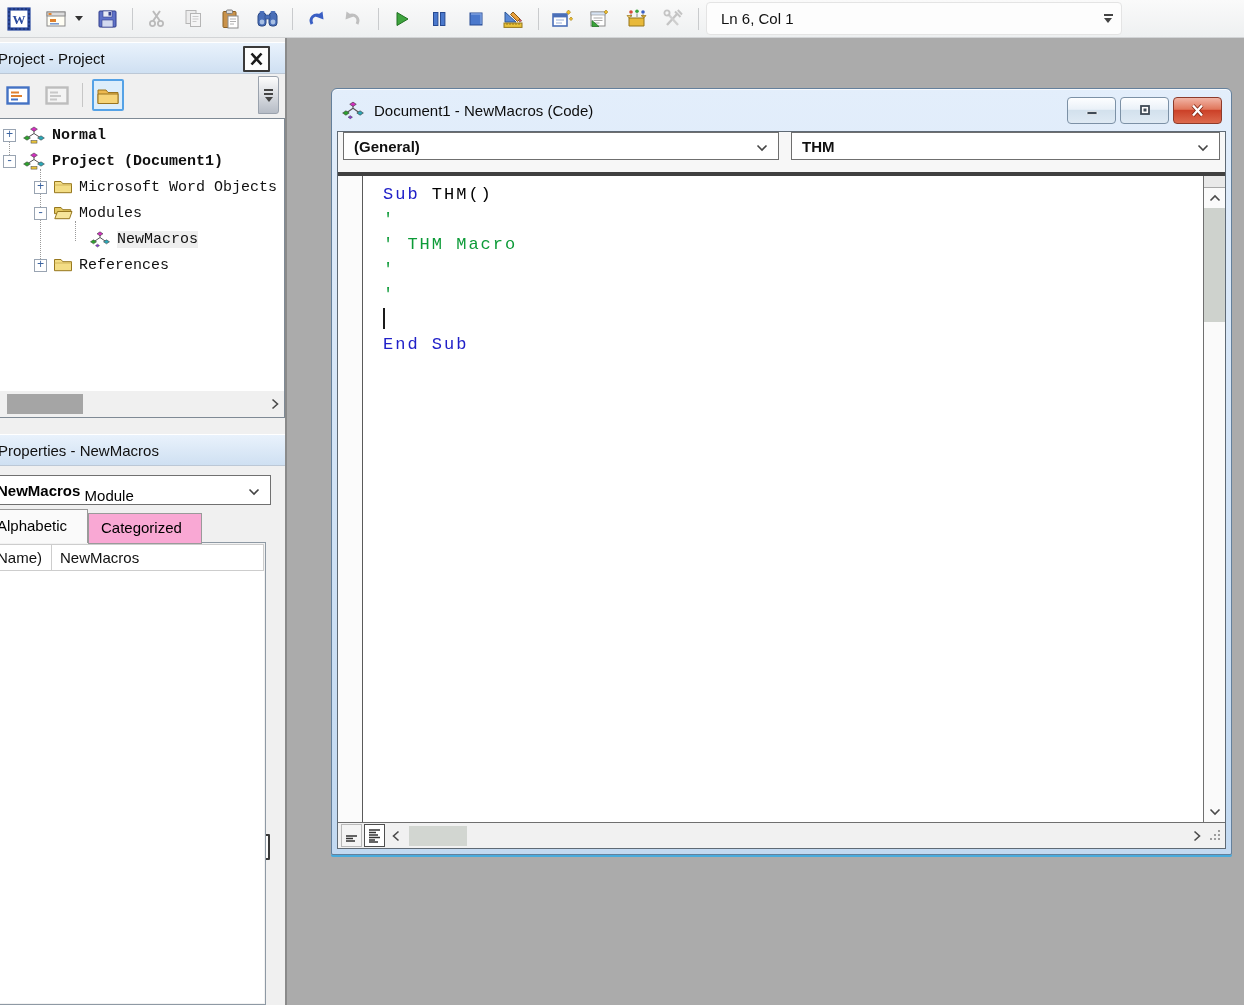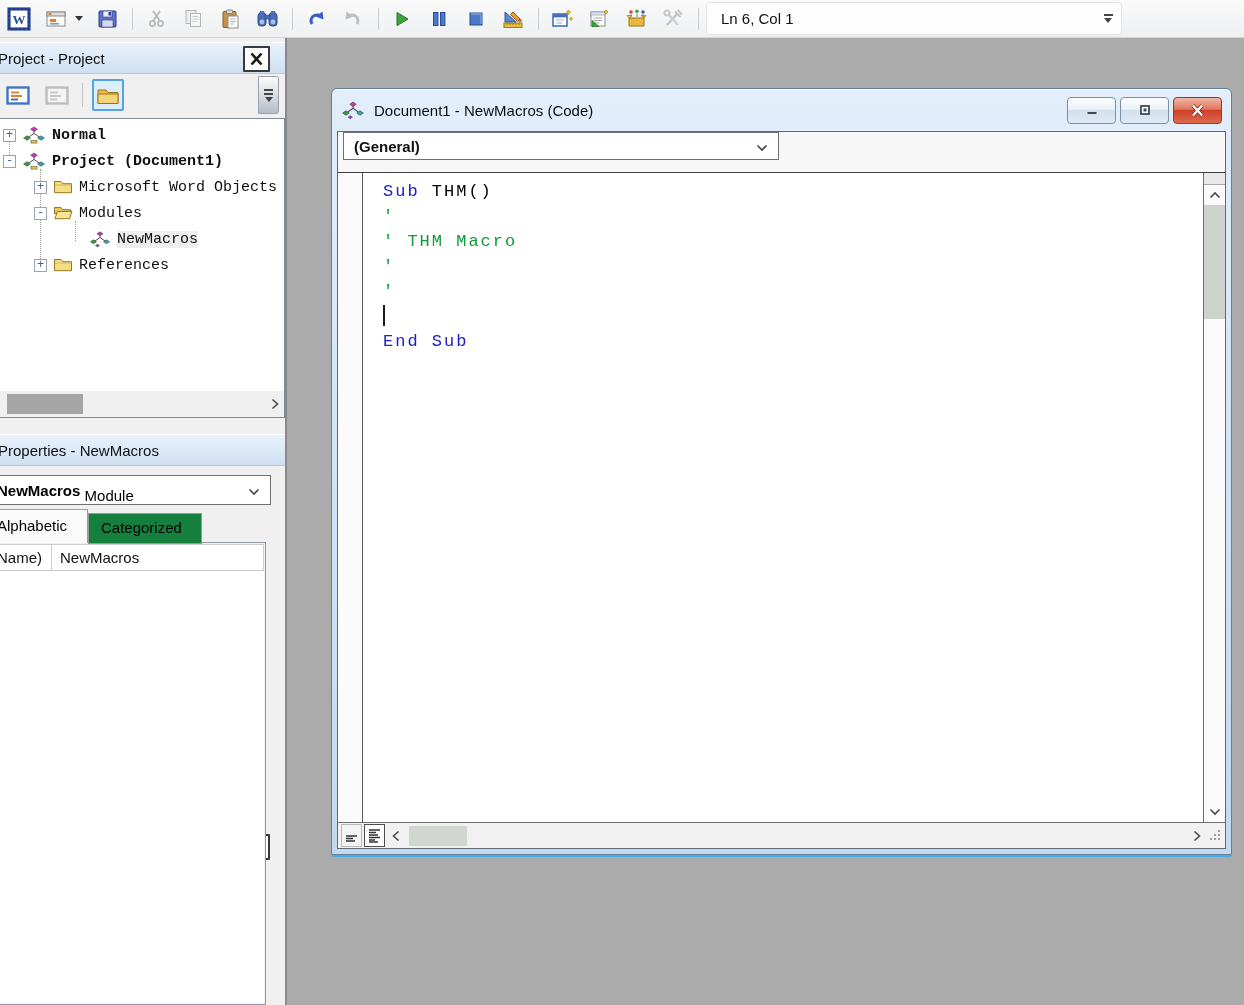--- a/index.html
+++ b/index.html
@@ -62,21 +62,21 @@
   .tsc-track { flex:1; }
 
   .objcombo { position:absolute; left:0; top:437px; width:285px; height:30px; background:#fff;
     border:1px solid #707070; display:flex; align-items:center; padding:0 10px; font-size:15px; }
   .objcombo .nm { font-weight:bold; }
   .combo-chevron { margin-left:auto; }
 
   .tabs { position:absolute; left:0; top:471px; width:299px; height:34px; }
   .tab1 { position:absolute; left:0; top:0; width:102px; height:34px; background:#fafafa;
     border:1px solid #9a9a9a; border-bottom:none; z-index:2; font-size:15px; padding:7px 0 0 10px; }
-  .tab2 { position:absolute; left:102px; top:4px; width:114px; height:31px; background:#15803d;
+  .tab2 { position:absolute; left:102px; top:4px; width:114px; height:31px; background:#f9a8d4;
     border:1px solid #9a9a9a; z-index:1; font-size:15px; padding:5px 0 0 12px; }
 
   .pgrid { position:absolute; left:0; top:504px; width:280px; height:463px; background:#fff;
     border:1px solid #8e99a4; box-shadow:inset 0 0 0 1px #f2f2f2; padding:1px; }
   .prow { height:27px; display:flex; border:1px solid #cdcdcd; font-size:15px; }
   .pname { width:63px; border-right:1px solid #cdcdcd; padding:4px 0 0 3px; color:#101010; }
   .pval { flex:1; padding:4px 0 0 8px; color:#101010; }
 
   
   .code-window { position:absolute; left:331px; top:88px; width:901px; height:767px;
@@ -88,21 +88,21 @@
   .wbtns { margin-left:auto; display:flex; gap:4px; }
   .wb { width:49px; height:27px; border:1px solid #7c91a6; border-radius:4px; padding:0;
     background:linear-gradient(#fdfeff,#eaf1f8 45%,#d3e1ed 50%,#dfeaf4); display:flex; align-items:center; justify-content:center; }
   .wb.close { background:linear-gradient(#f1b5a6,#e0765b 45%,#cc4128 50%,#dc6a4e); border-color:#8d3b2b; }
   .cw-content { flex:1; display:flex; flex-direction:column; border:1px solid #5f6a75; background:#fff; min-height:0; }
   .cw-combos { flex:0 0 40px; background:#f7f7f7; display:flex; align-items:flex-start; padding:0 5px; }
   .combo { height:28px; background:#fff; border:1px solid #6f6f6f; display:flex; align-items:center;
     padding:0 10px; font-size:15px; font-weight:bold; color:#101010; }
   .combo.left { width:436px; margin-right:12px; }
   .combo.right { flex:1; }
-  .cw-main { flex:1; display:flex; border-top:1px solid #404040; min-height:0; position:relative; }
+  .cw-main { flex:1; display:flex; border-top:4px solid #404040; min-height:0; position:relative; }
   .margin-bar { flex:0 0 25px; background:#fbfbfb; border-right:1px solid #5a5a5a; }
   .code-area { flex:1; position:relative; font-family:"Liberation Mono","DejaVu Sans Mono",monospace;
     font-size:17px; letter-spacing:2px; line-height:25px; padding:6px 0 0 20px; white-space:pre; overflow:hidden; }
   .kw { color:#2020c8; }
   .cm { color:#0d9b38; }
   .pl { color:#000; }
   .caret { position:absolute; left:20px; top:132px; width:2px; height:21px; background:#1a1a1a; }
   .vscroll { flex:0 0 22px; border-left:1px solid #6f6f6f; background:#fafafa; display:flex; flex-direction:column; }
   .vs-split { height:12px; background:#e9e9e9; border-bottom:1px solid #a8a8a8; }
   .vs-arrow { height:20px; display:flex; align-items:center; justify-content:center; }
@@ -462,20 +462,26 @@
     </div>
 
     <div class="cw-content">
       <div class="cw-combos">
         <div class="combo left">
           <span>(General)</span>
           <span class="combo-chevron"><svg width="12" height="8" viewBox="0 0 12 8">
                 <path d="M1.5 1.5 L6 6 L10.5 1.5" fill="none" stroke="#454545" stroke-width="1.6"></path>
               </svg></span>
         </div>
+        <div class="combo right">
+          <span>THM</span>
+          <span class="combo-chevron"><svg width="12" height="8" viewBox="0 0 12 8">
+                <path d="M1.5 1.5 L6 6 L10.5 1.5" fill="none" stroke="#454545" stroke-width="1.6"></path>
+              </svg></span>
+        </div>
       </div>
 
       <div class="cw-main">
         <div class="margin-bar"></div>
         <div class="code-area"><div><span class="kw">Sub</span><span class="pl"> THM()</span></div><div class="cm">'</div><div class="cm">' THM Macro</div><div class="cm">'</div><div class="cm">'</div><div>&nbsp;</div><div class="kw">End Sub</div><span class="caret"></span></div>
         <div class="vscroll">
           <span class="vs-split"></span>
           <span class="vs-arrow">
               <svg width="12" height="8" viewBox="0 0 12 8">
                 <path d="M1.5 6.5 L6 2 L10.5 6.5" fill="none" stroke="#4a4a4a" stroke-width="1.6"></path>

